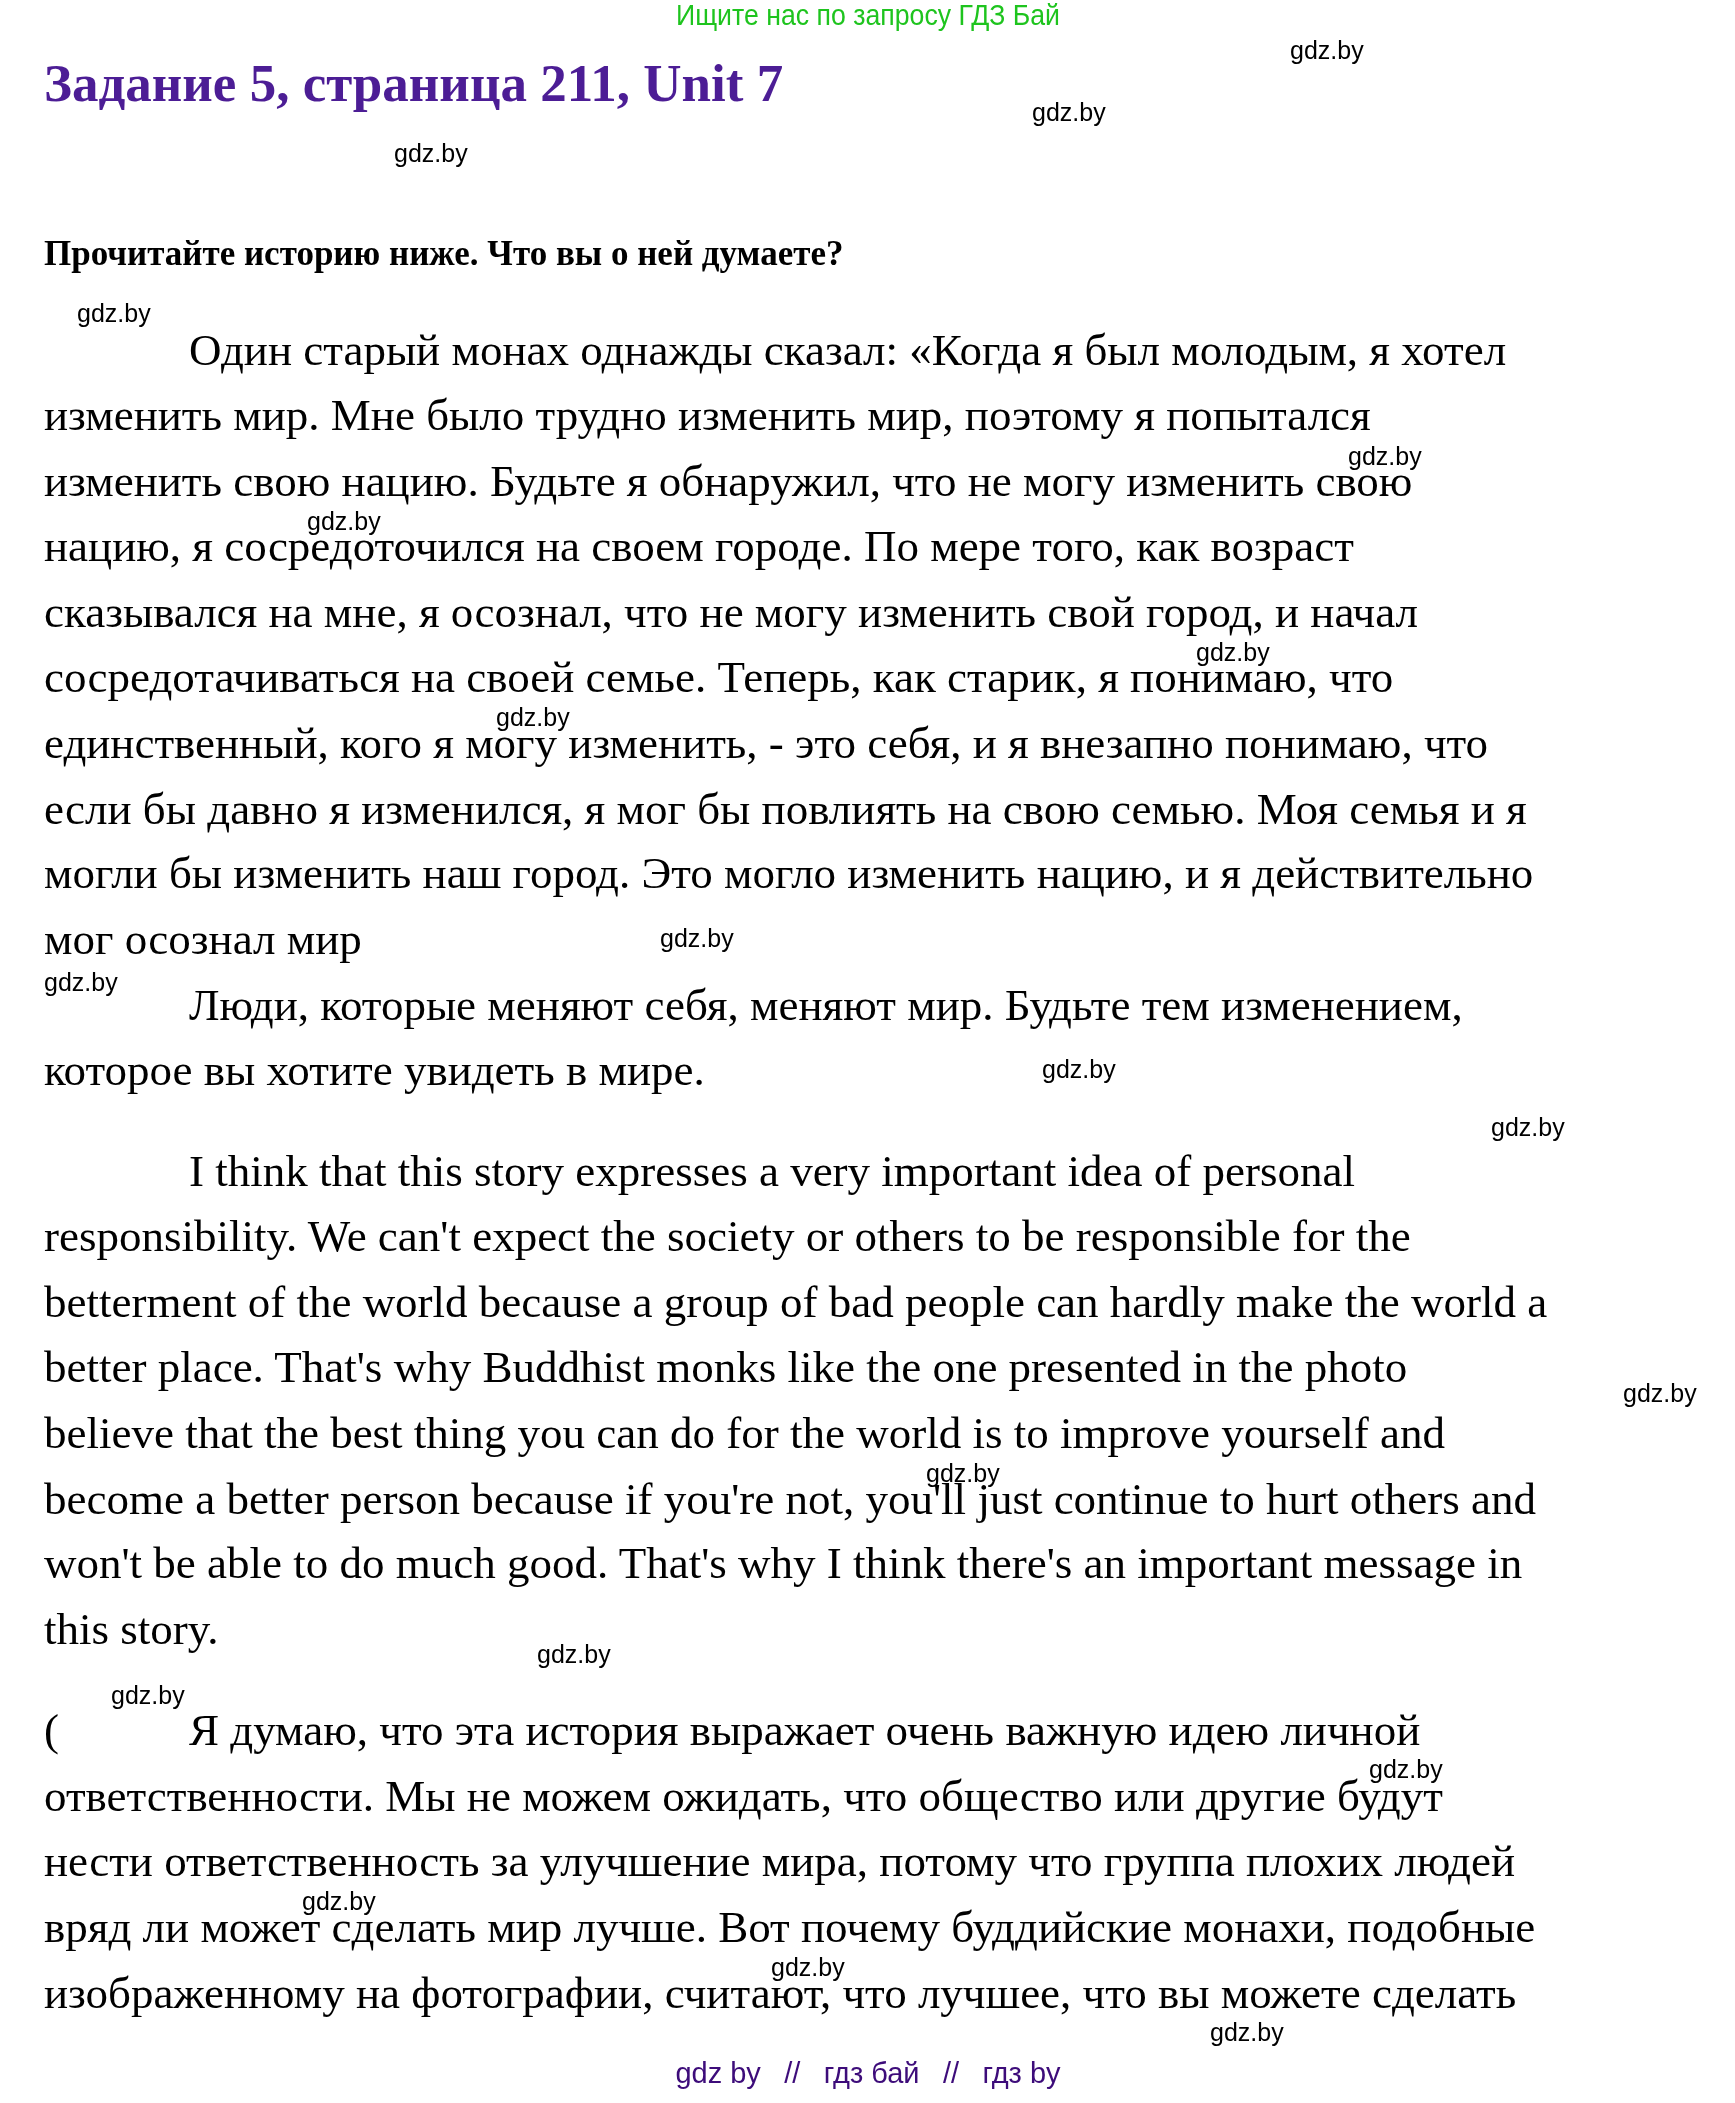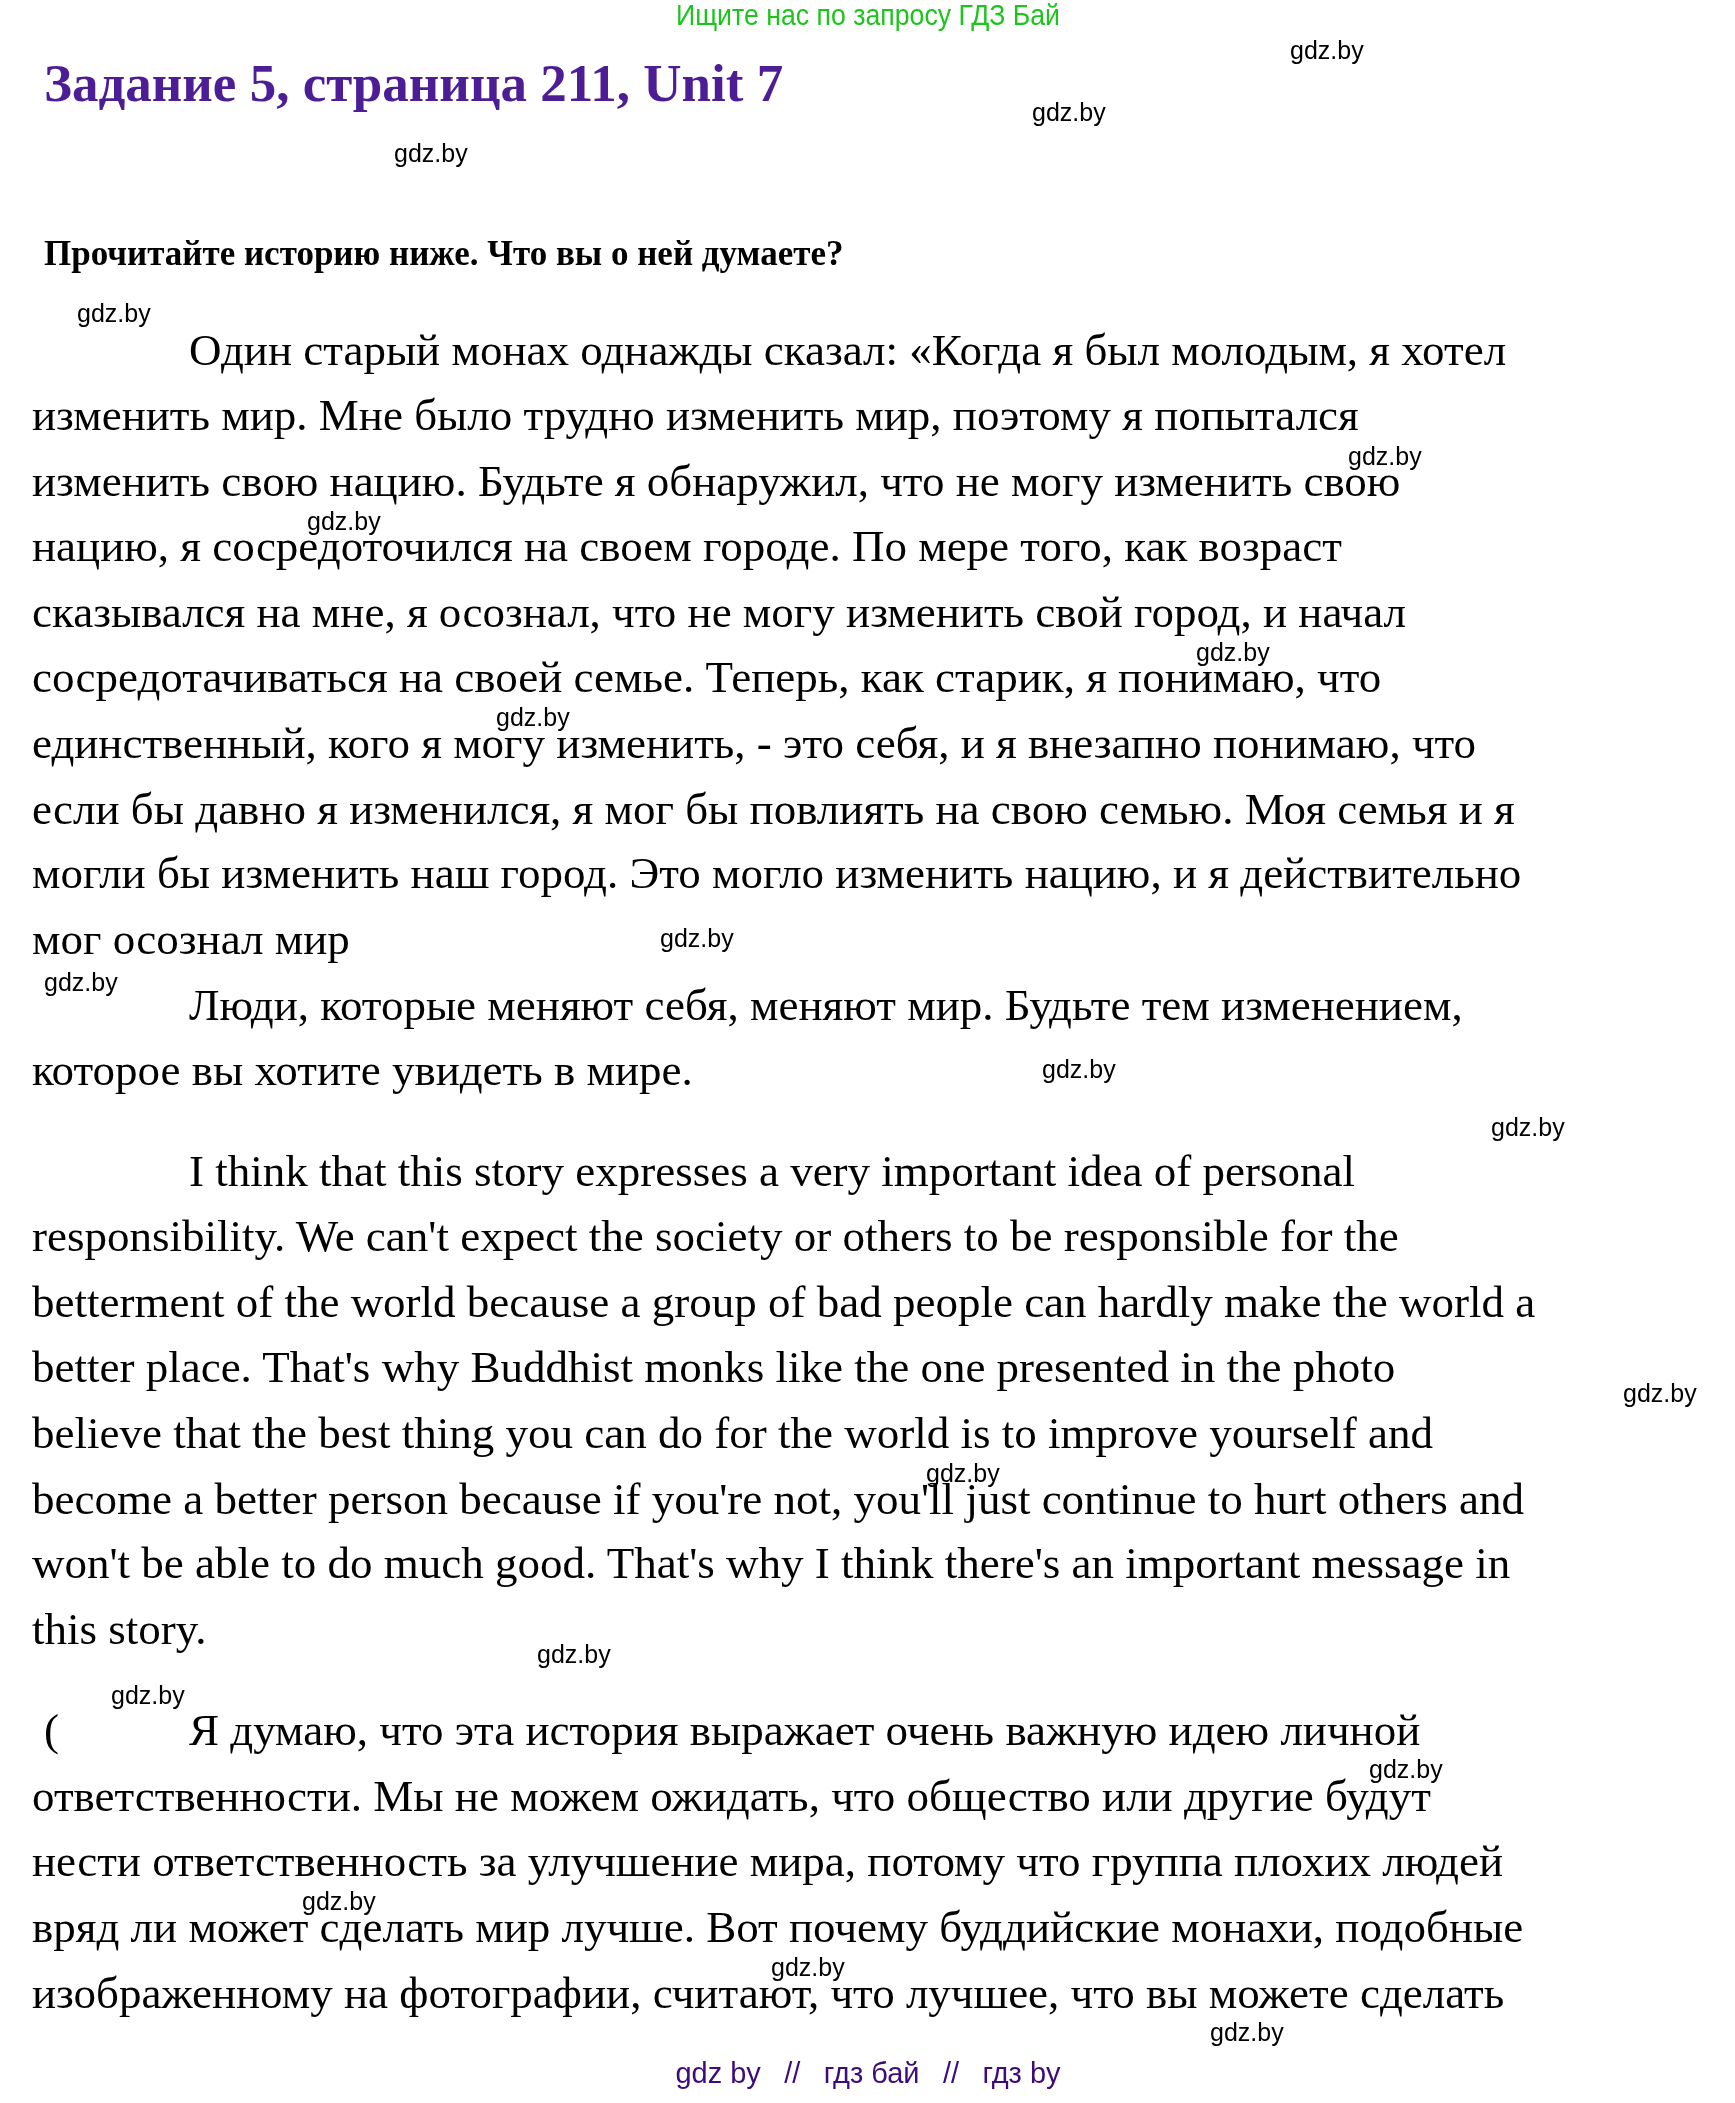--- a/index.html
+++ b/index.html
@@ -6,21 +6,21 @@
   body { width: 1736px; height: 2104px; position: relative; overflow: hidden; }
   .abs { position: absolute; white-space: nowrap; }
   .topnote { left: 0; width: 1736px; top: -1.7px; text-align: center; color: #1ec41e;
              font-family: "Liberation Sans", sans-serif; font-size: 29px; line-height: 34px;
              transform: scaleX(0.92); }
   .title { left: 44px; top: 53px; font-family: "Liberation Serif", serif; font-weight: bold;
            font-size: 53px; line-height: 60px; color: #4c1d95; }
   .subtitle { left: 44px; top: 228px; font-family: "Liberation Serif", serif; font-weight: bold;
               font-size: 35px; line-height: 51px; color: #000; }
   .wm { font-family: "Liberation Sans", sans-serif; font-size: 25px; line-height: 27px; color: #000; }
-  .line { left: 32px; font-family: "Liberation Serif", serif; font-size: 45px; line-height: 51px; color: #000; }
+  .line { left: 44px; font-family: "Liberation Serif", serif; font-size: 45px; line-height: 51px; color: #000; }
   .indent { left: 168px; margin-left: 21px; }
   .paren { left: 44px; font-family: "Liberation Serif", serif; font-size: 45px; line-height: 51px; color: #000; }
   .footer { left: 0; width: 1736px; top: 2055px; text-align: center; color: #3d0c7a;
             font-family: "Liberation Sans", sans-serif; font-size: 29px; line-height: 37px; }
   .footer span.sep { display: inline-block; padding: 0 15.3px; }
 </style>
 </head>
 <body>
 
 <div class="abs topnote">Ищите нас по запросу ГДЗ Бай</div>

